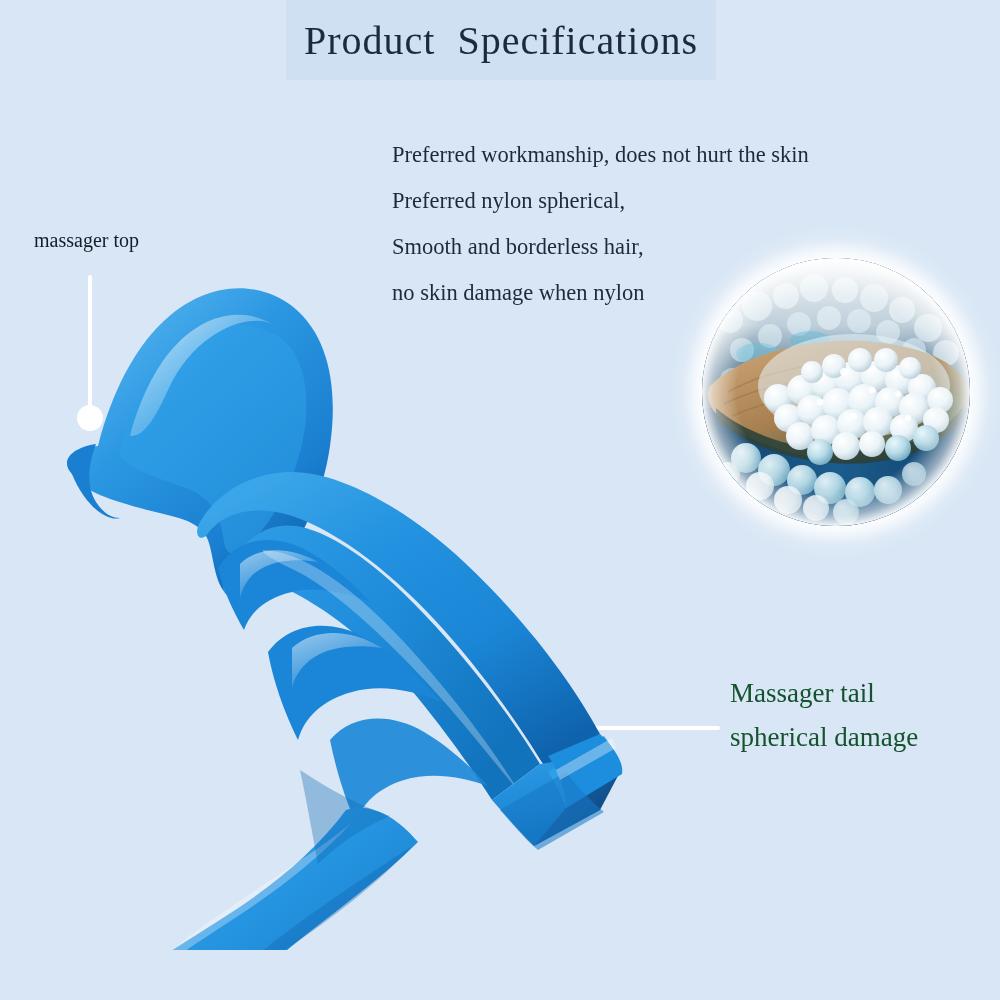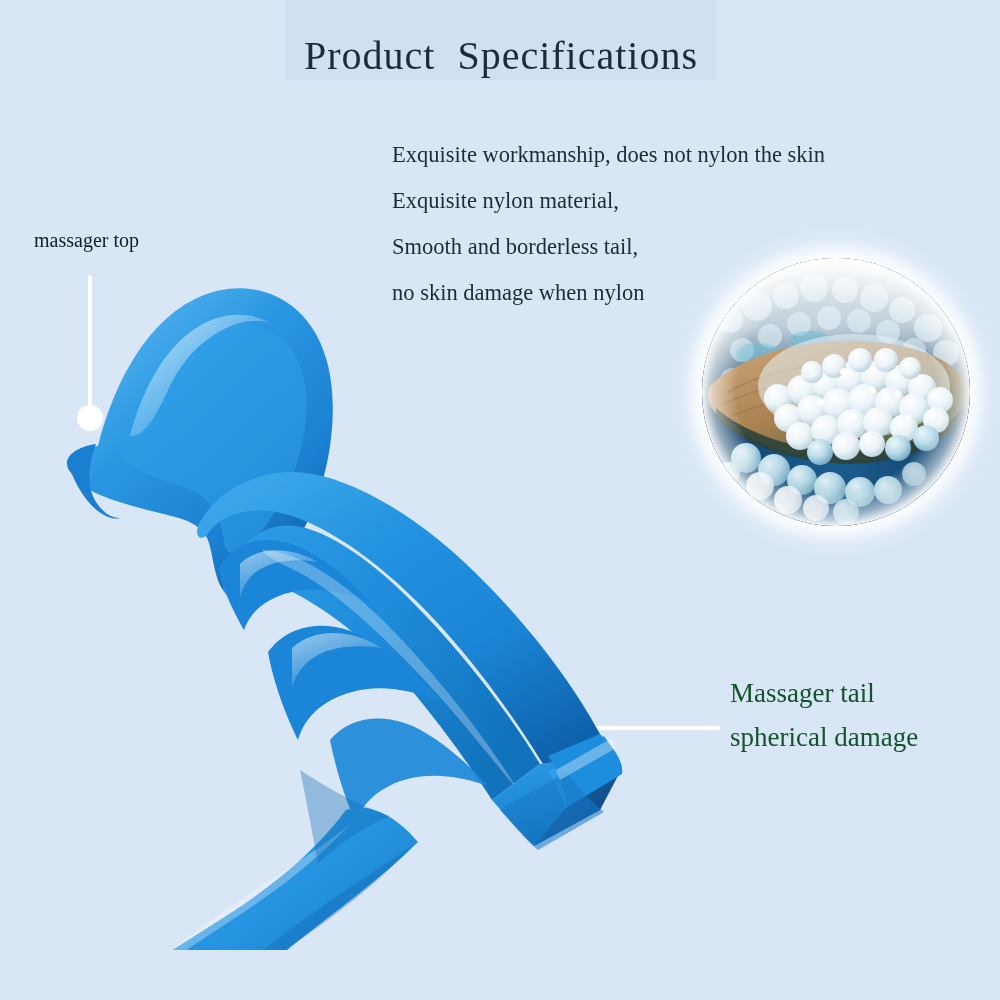--- a/index.html
+++ b/index.html
@@ -21,21 +21,21 @@
     position: absolute;
     left: 286px;
     top: 0px;
     width: 430px;
     height: 80px;
     background: #cfe0f2;
   }
   #title-text {
     position: absolute;
     left: 286px;
-    top: 15px;
+    top: 0px;
     width: 430px;
     height: 80px;
     display: flex;
     align-items: center;
     justify-content: center;
     font-size: 40px;
     letter-spacing: 1px;
     color: #1b2a3c;
     white-space: pre;
   }
@@ -138,23 +138,23 @@
 </style>
 </head>
 <body>
 
 <div id="page">
 
   <div id="title-band"></div>
   <div id="title-text">Product  Specifications</div>
 
   <div id="copy">
-    <div class="line">Exquisite workmanship, does not nylon the skin</div>
-    <div class="line">Exquisite nylon material,</div>
-    <div class="line">Smooth and borderless tail,</div>
+    <div class="line">Preferred workmanship, does not hurt the skin</div>
+    <div class="line">Preferred nylon spherical,</div>
+    <div class="line">Smooth and borderless hair,</div>
     <div class="line">no skin damage when nylon</div>
   </div>
 
   <div id="inset-circle">
     <svg width="268" height="268" viewBox="0 0 268 268" xmlns="http://www.w3.org/2000/svg">
       <defs>
         <radialGradient id="waterG" cx="50%" cy="78%" r="75%">
           <stop offset="0%" stop-color="#1b5d8e"></stop>
           <stop offset="55%" stop-color="#12456f"></stop>
           <stop offset="100%" stop-color="#0d3050"></stop>

